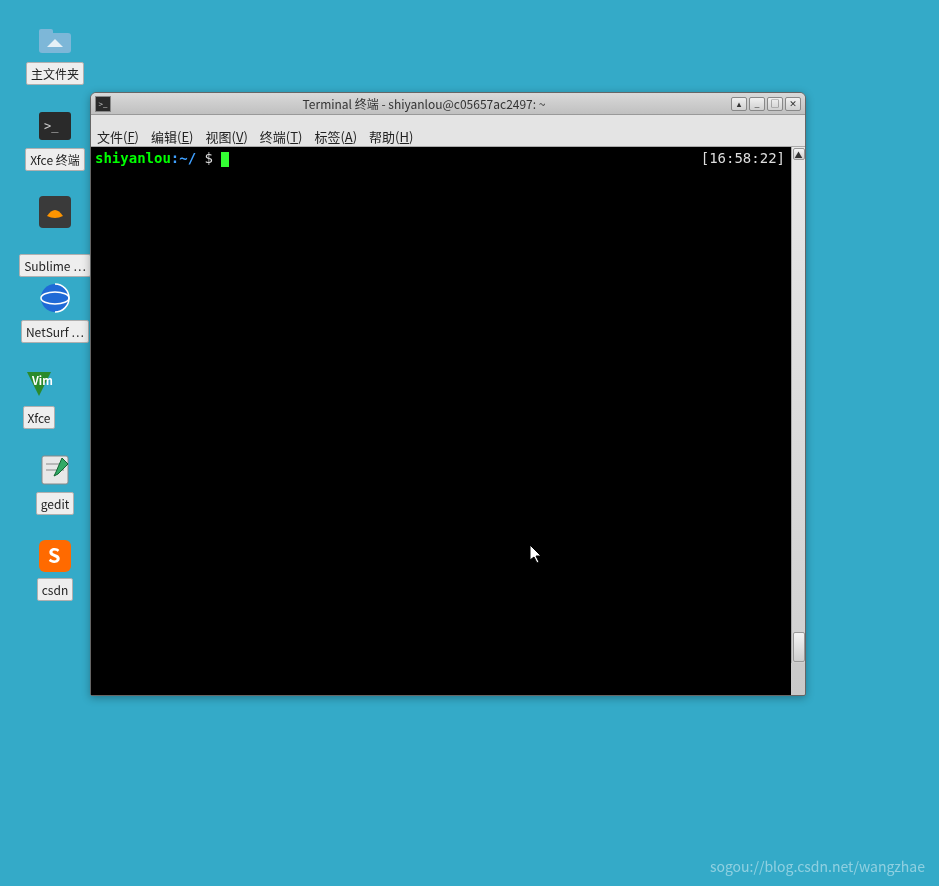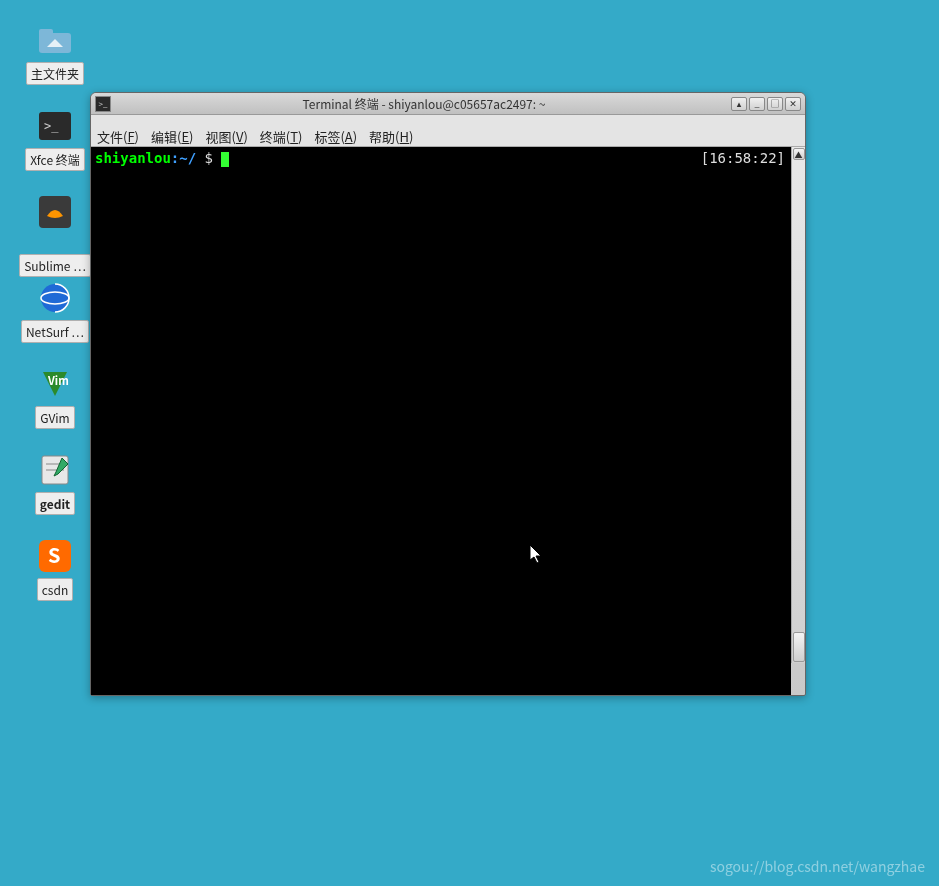--- a/index.html
+++ b/index.html
@@ -211,30 +211,30 @@
     <div class="desktop-icon" style="left: 20px; top: 280px;">
       <div class="icon-box">
         <svg width="32" height="32">
           <circle cx="16" cy="16" r="14" fill="#1f6ad6"></circle>
           <ellipse cx="16" cy="16" rx="14" ry="6" fill="none" stroke="#fff" stroke-width="1.5"></ellipse>
           <path d="M16 2 A14 14 0 0 1 16 30" fill="none" stroke="#fff" stroke-width="1.5"></path>
         </svg>
       </div>
       <div class="label">NetSurf …</div>
     </div>
-    <div class="desktop-icon" style="left: 20px; top: 366px;">
+    <div class="desktop-icon" style="left: 4px; top: 366px;">
       <div class="icon-box">
         <svg width="32" height="32">
           <path d="M4 4 L28 4 L16 28 Z" fill="#2b8a2b"></path>
           <text x="9" y="17" fill="#fff" font-size="11" font-weight="bold">Vim</text>
         </svg>
       </div>
-      <div class="label">GVim</div>
-    </div>
-    <div class="desktop-icon" style="left: 20px; top: 452px; font-weight: bold;">
+      <div class="label">Xfce</div>
+    </div>
+    <div class="desktop-icon" style="left: 20px; top: 452px;">
       <div class="icon-box">
         <svg width="30" height="32">
           <rect x="2" y="2" width="26" height="28" rx="2" fill="#e8e8e8" stroke="#888"></rect>
           <line x1="6" y1="10" x2="24" y2="10" stroke="#888"></line>
           <line x1="6" y1="16" x2="24" y2="16" stroke="#888"></line>
           <path d="M22 4 L28 10 L18 20 L14 22 L16 18 Z" fill="#3a6" stroke="#163"></path>
         </svg>
       </div>
       <div class="label">gedit</div>
     </div>

